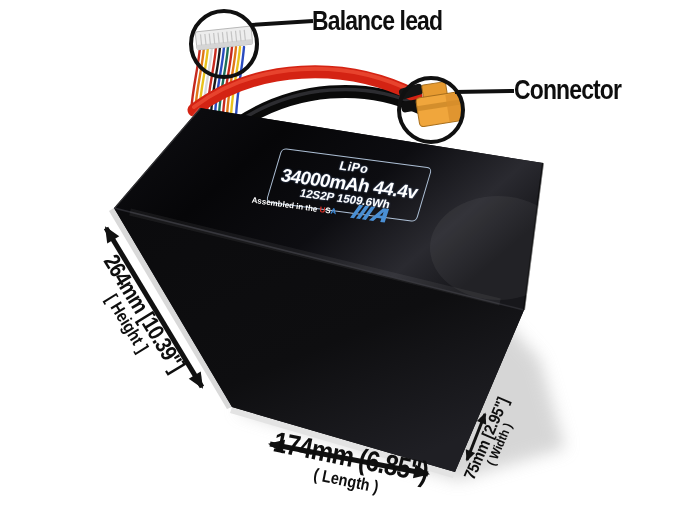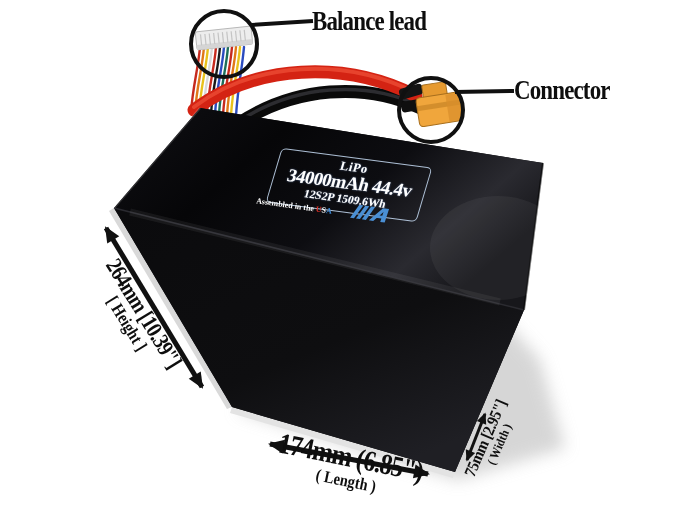--- a/index.html
+++ b/index.html
@@ -1,17 +1,17 @@
 <!DOCTYPE html>
 <html><head>
 <meta charset="utf-8">
 <style>
   html,body{margin:0;padding:0;background:#fff;}
   .stage{position:relative;width:654px;height:511px;background:#fff;overflow:hidden;
-         font-family:Liberation Serif, serif;}
+         font-family:Liberation Sans, sans-serif;}
   .stage svg.scene{position:absolute;left:0;top:0;}
   .txt{position:absolute;color:#0e0e0e;font-weight:800;white-space:nowrap;z-index:3;}
   .callout{font-size:27px;letter-spacing:-1px;transform:scaleX(.85);transform-origin:left top;}
   .dim{position:absolute;color:#0e0e0e;font-weight:800;text-align:center;white-space:nowrap;z-index:3;line-height:1.02;}
   .dim .l1{letter-spacing:-1px;}
   .dim .l2{letter-spacing:0;}
   .dim-height{left:136px;top:318px;transform:translate(-50%,-50%) rotate(58.5deg) scaleX(.85);}
   .dim-height .l1{font-size:23px;}
   .dim-height .l2{font-size:17.5px;}
   .dim-length{left:349px;top:466px;transform:translate(-50%,-50%) rotate(11.5deg) scaleX(.85);}

